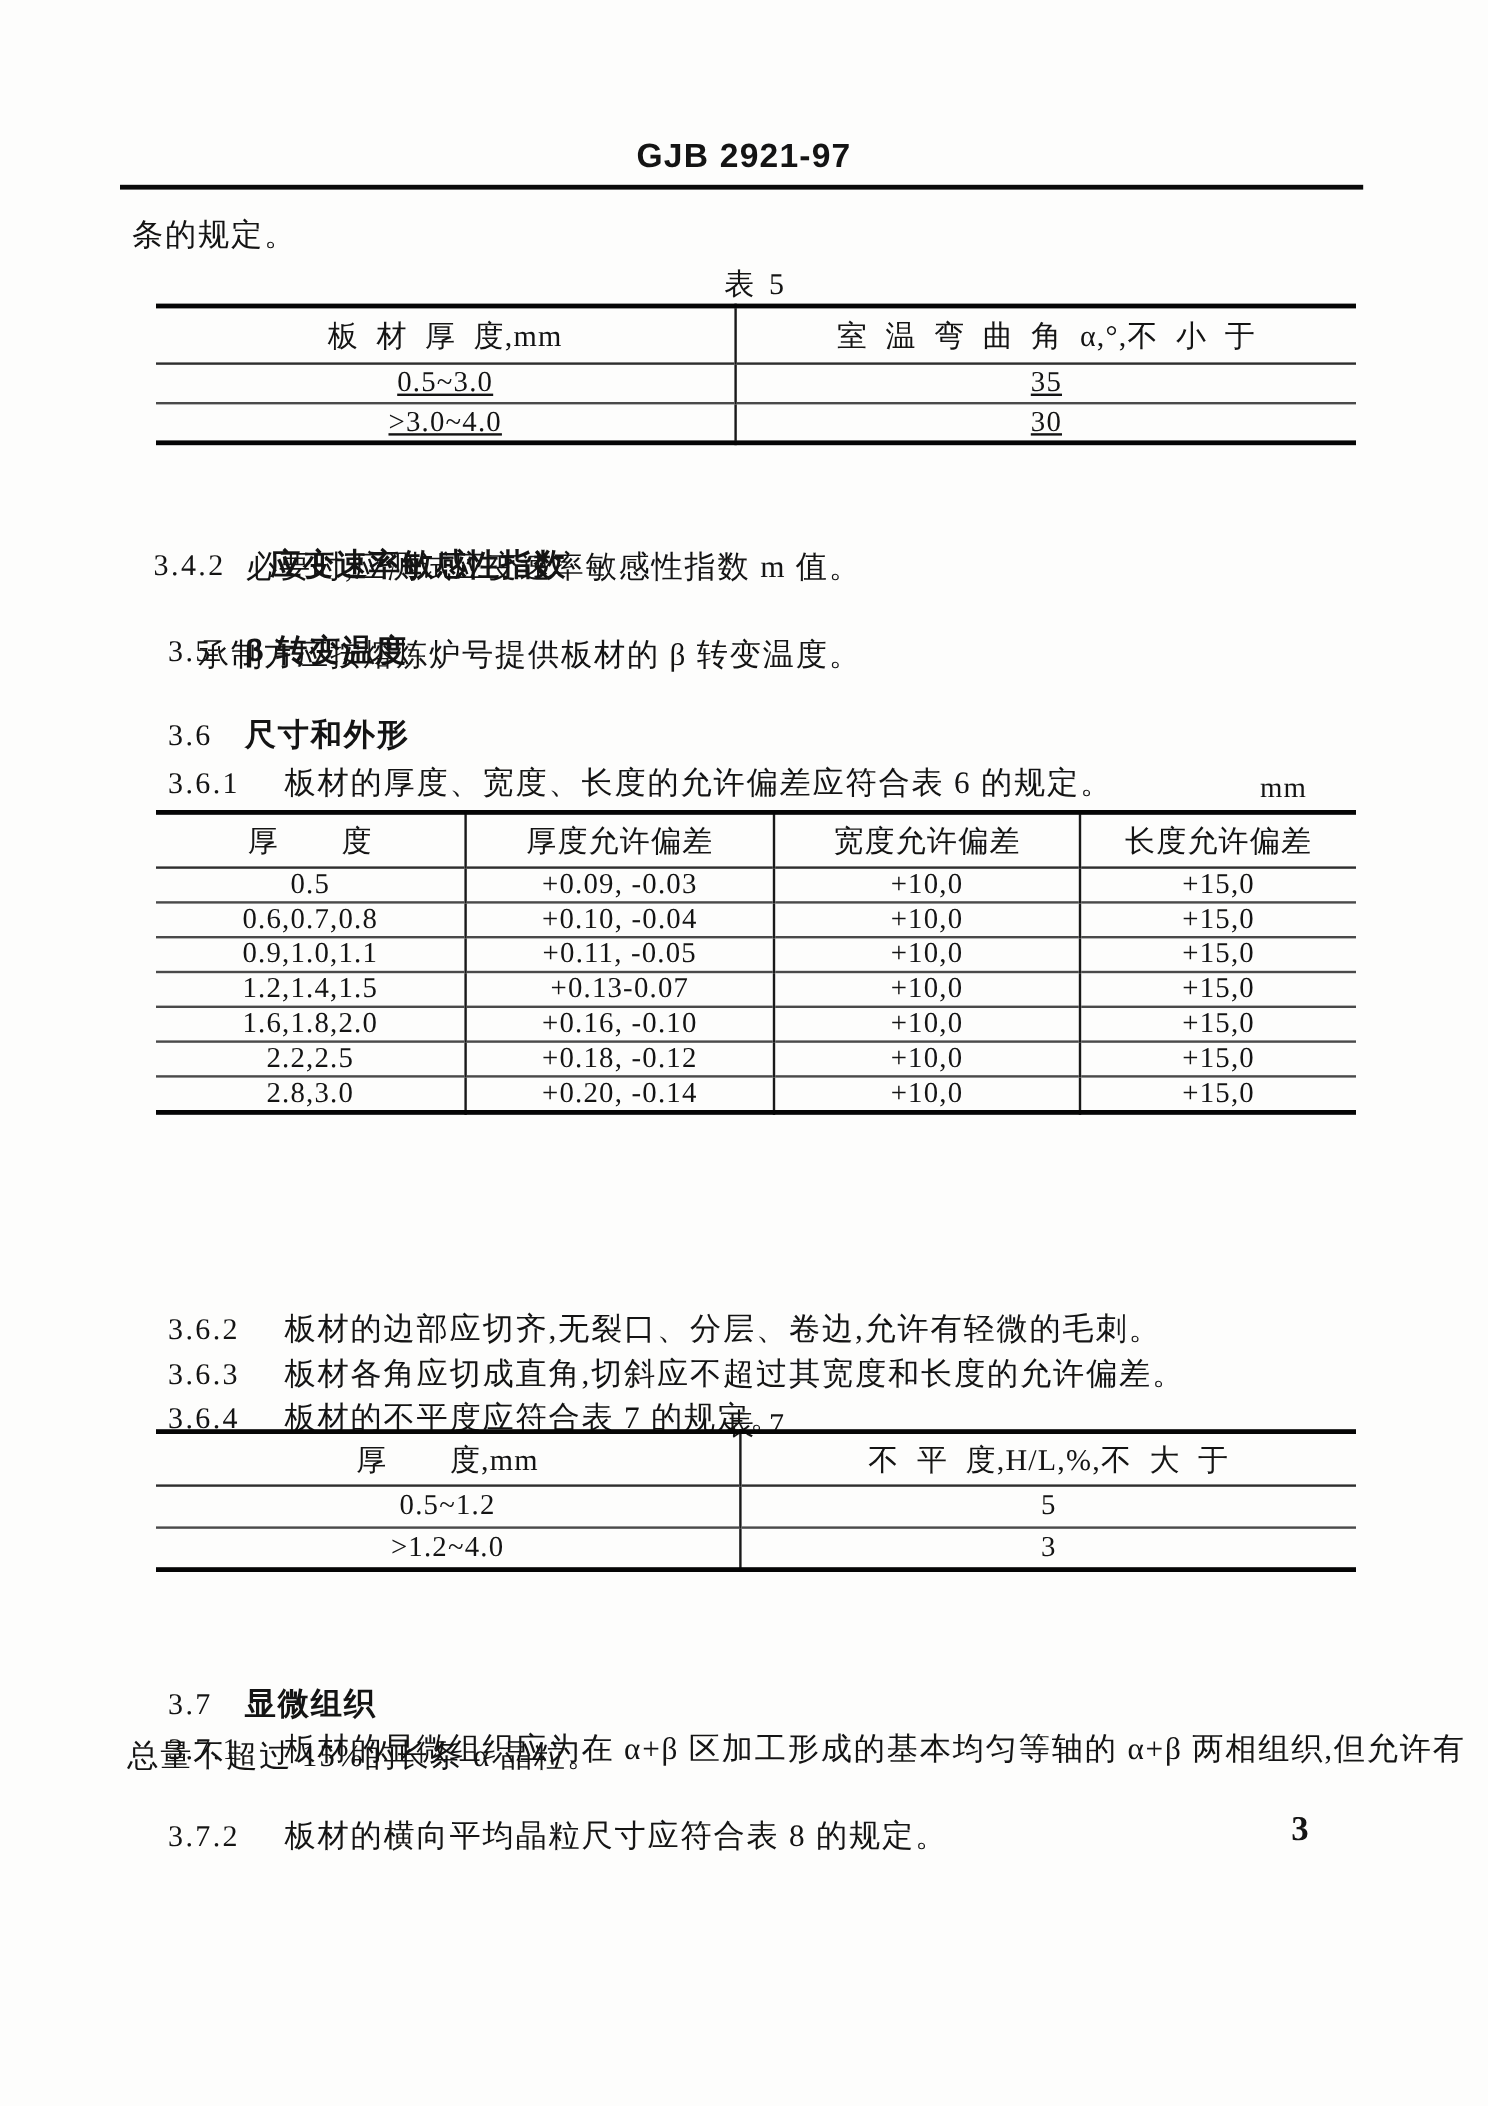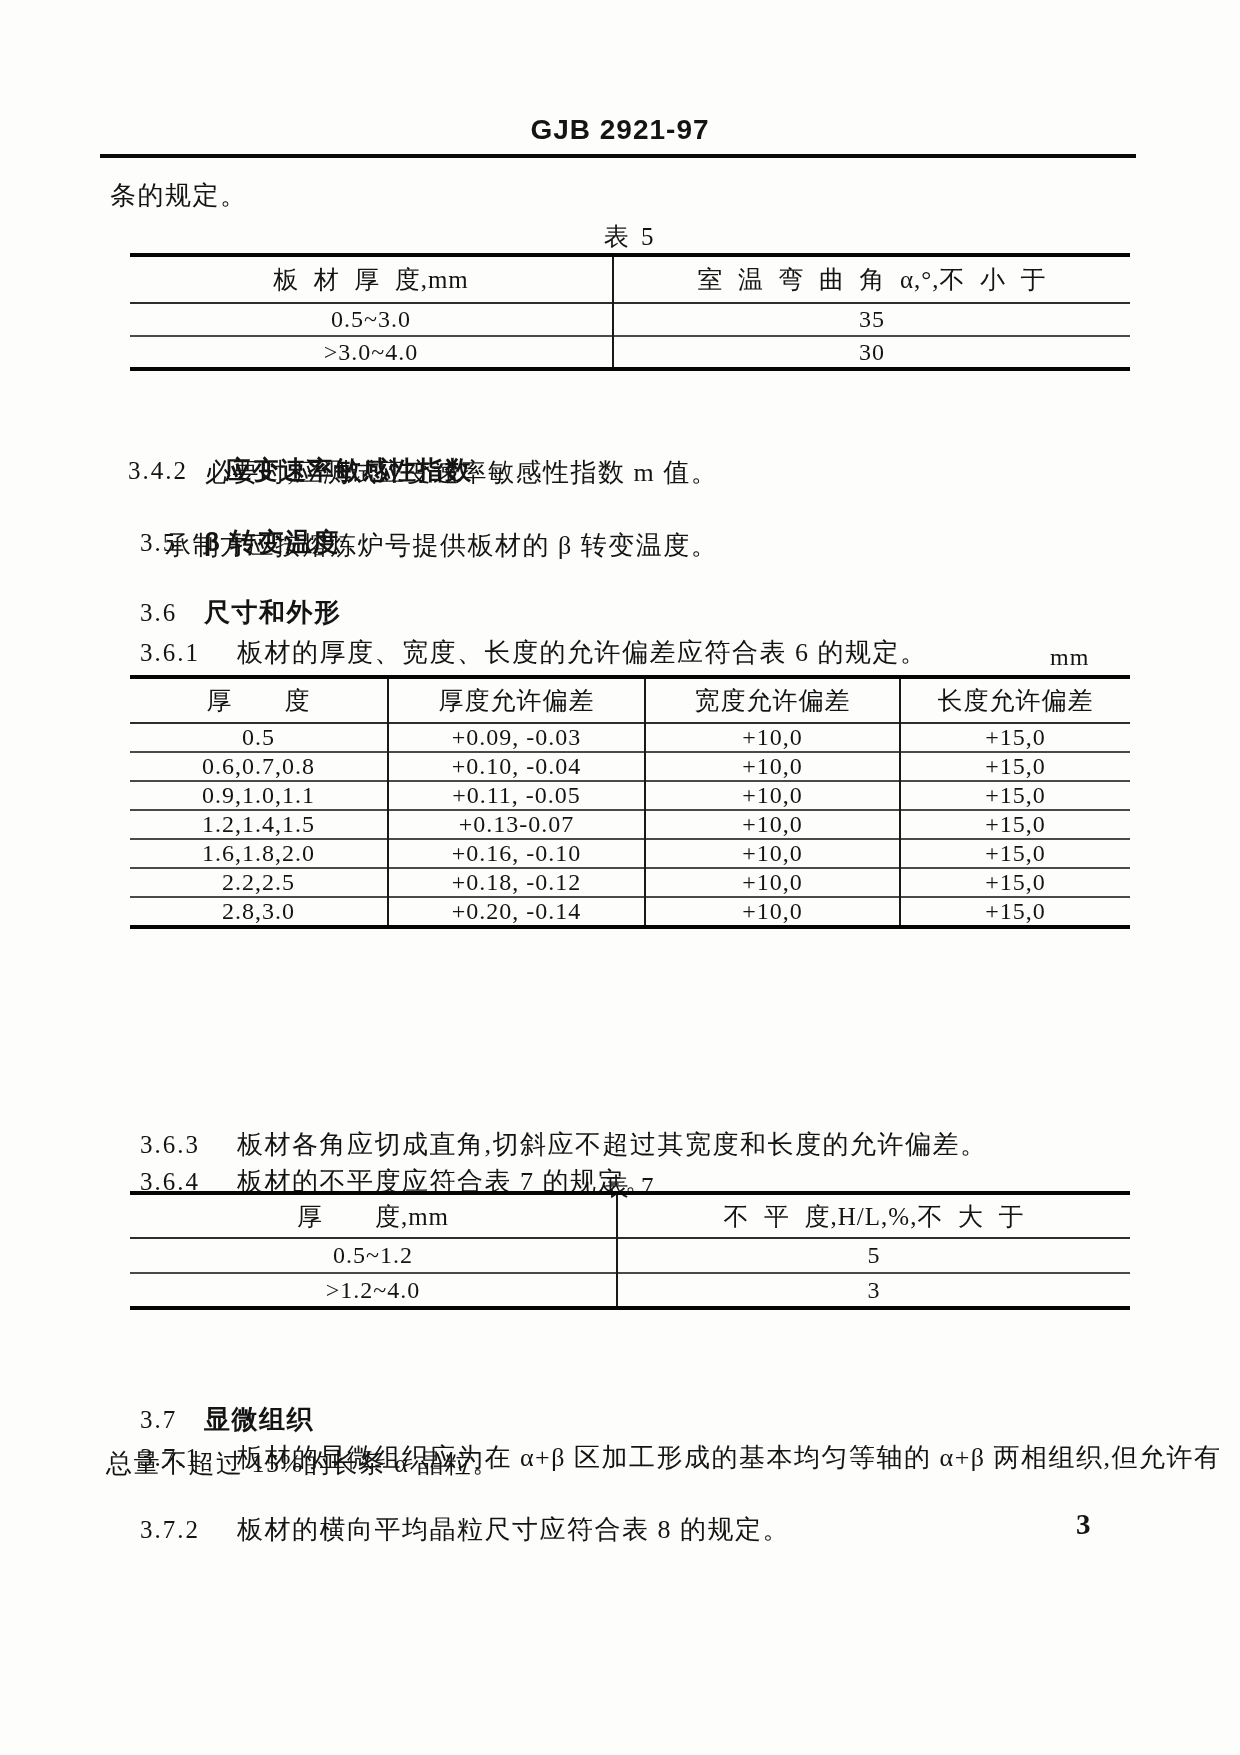--- a/index.html
+++ b/index.html
@@ -37,21 +37,21 @@
   }
   .tbl th,.tbl td{
     padding:0;margin:0;text-align:center;vertical-align:middle;
     font-weight:normal;white-space:pre;letter-spacing:1px;
   }
   .tbl th:not(:last-child),.tbl td:not(:last-child){border-right:2px solid #191919;}
   .tbl thead tr{border-bottom:2px solid #2e2e2e;}
   .tbl tbody tr + tr{border-top:2px solid #4a4a4a;}
   .tbl thead th{font-size:25px;}
   #table5 thead tr{height:48px;}
-  #table5 tbody tr{height:33px;}
+  #table5 tbody tr{height:33px;text-decoration:underline;}
   #table6 thead tr{height:46px;}
   #table6 tbody tr{height:19px;}
   #table7 thead tr{height:45px;}
   #table7 tbody tr{height:35px;}
   .page-num{position:absolute;left:1076px;top:1508px;font-size:29px;font-weight:bold;}
 </style>
 </head>
 <body>
 
 <div class="page">
@@ -158,20 +158,23 @@
         </tr>
         <tr>
           <td>2.8,3.0</td>
           <td>+0.20, -0.14</td>
           <td>+10,0</td>
           <td>+15,0</td>
         </tr>
       </tbody>
   </table>
 
+  <div class="line" style="top:1061px;left:108px;">
+    <span class="num numw97">3.6.2</span><span>板材的边部应切齐,无裂口、分层、卷边,允许有轻微的毛刺。</span>
+  </div>
   <div class="line" style="top:1098px;left:108px;">
     <span class="num numw97">3.6.3</span><span>板材各角应切成直角,切斜应不超过其宽度和长度的允许偏差。</span>
   </div>
   <div class="line" style="top:1135px;left:108px;">
     <span class="num numw97">3.6.4</span><span>板材的不平度应符合表 7 的规定。</span>
   </div>
 
   <div class="tbl-title" style="top:1170px;">表 7</div>
   <table class="tbl" id="table7" style="top:1191px;">
     <colgroup>

